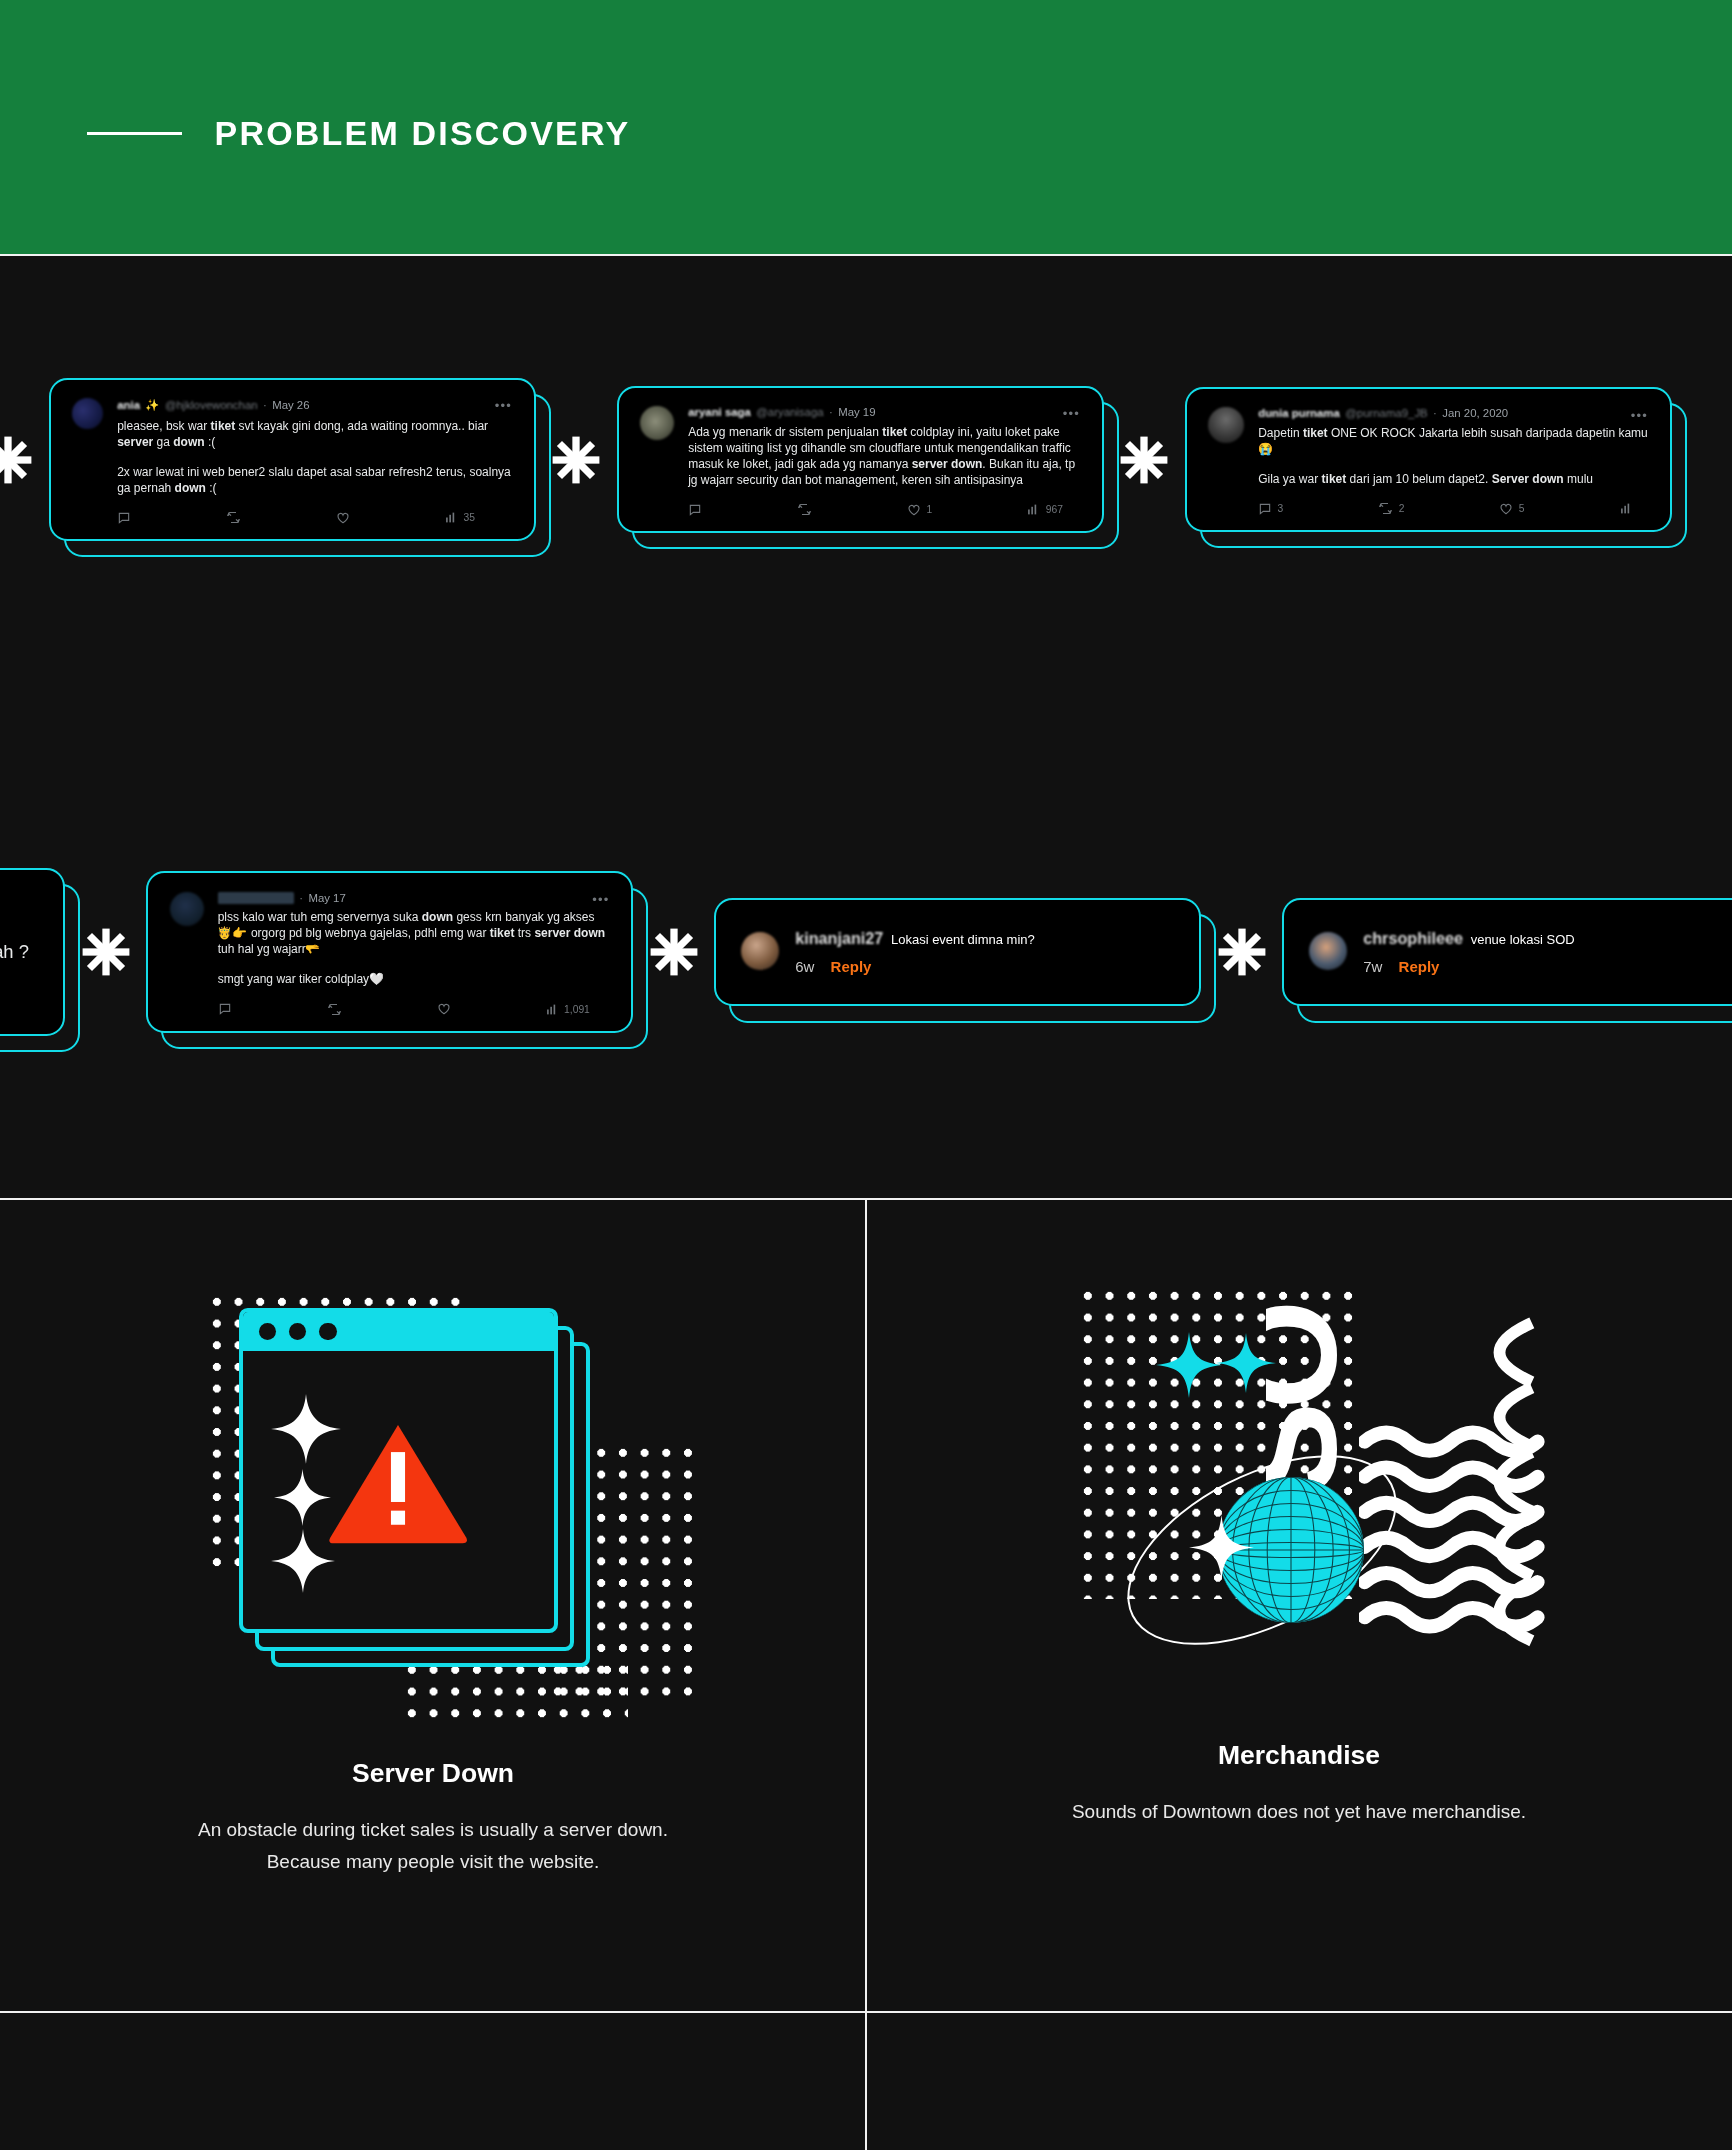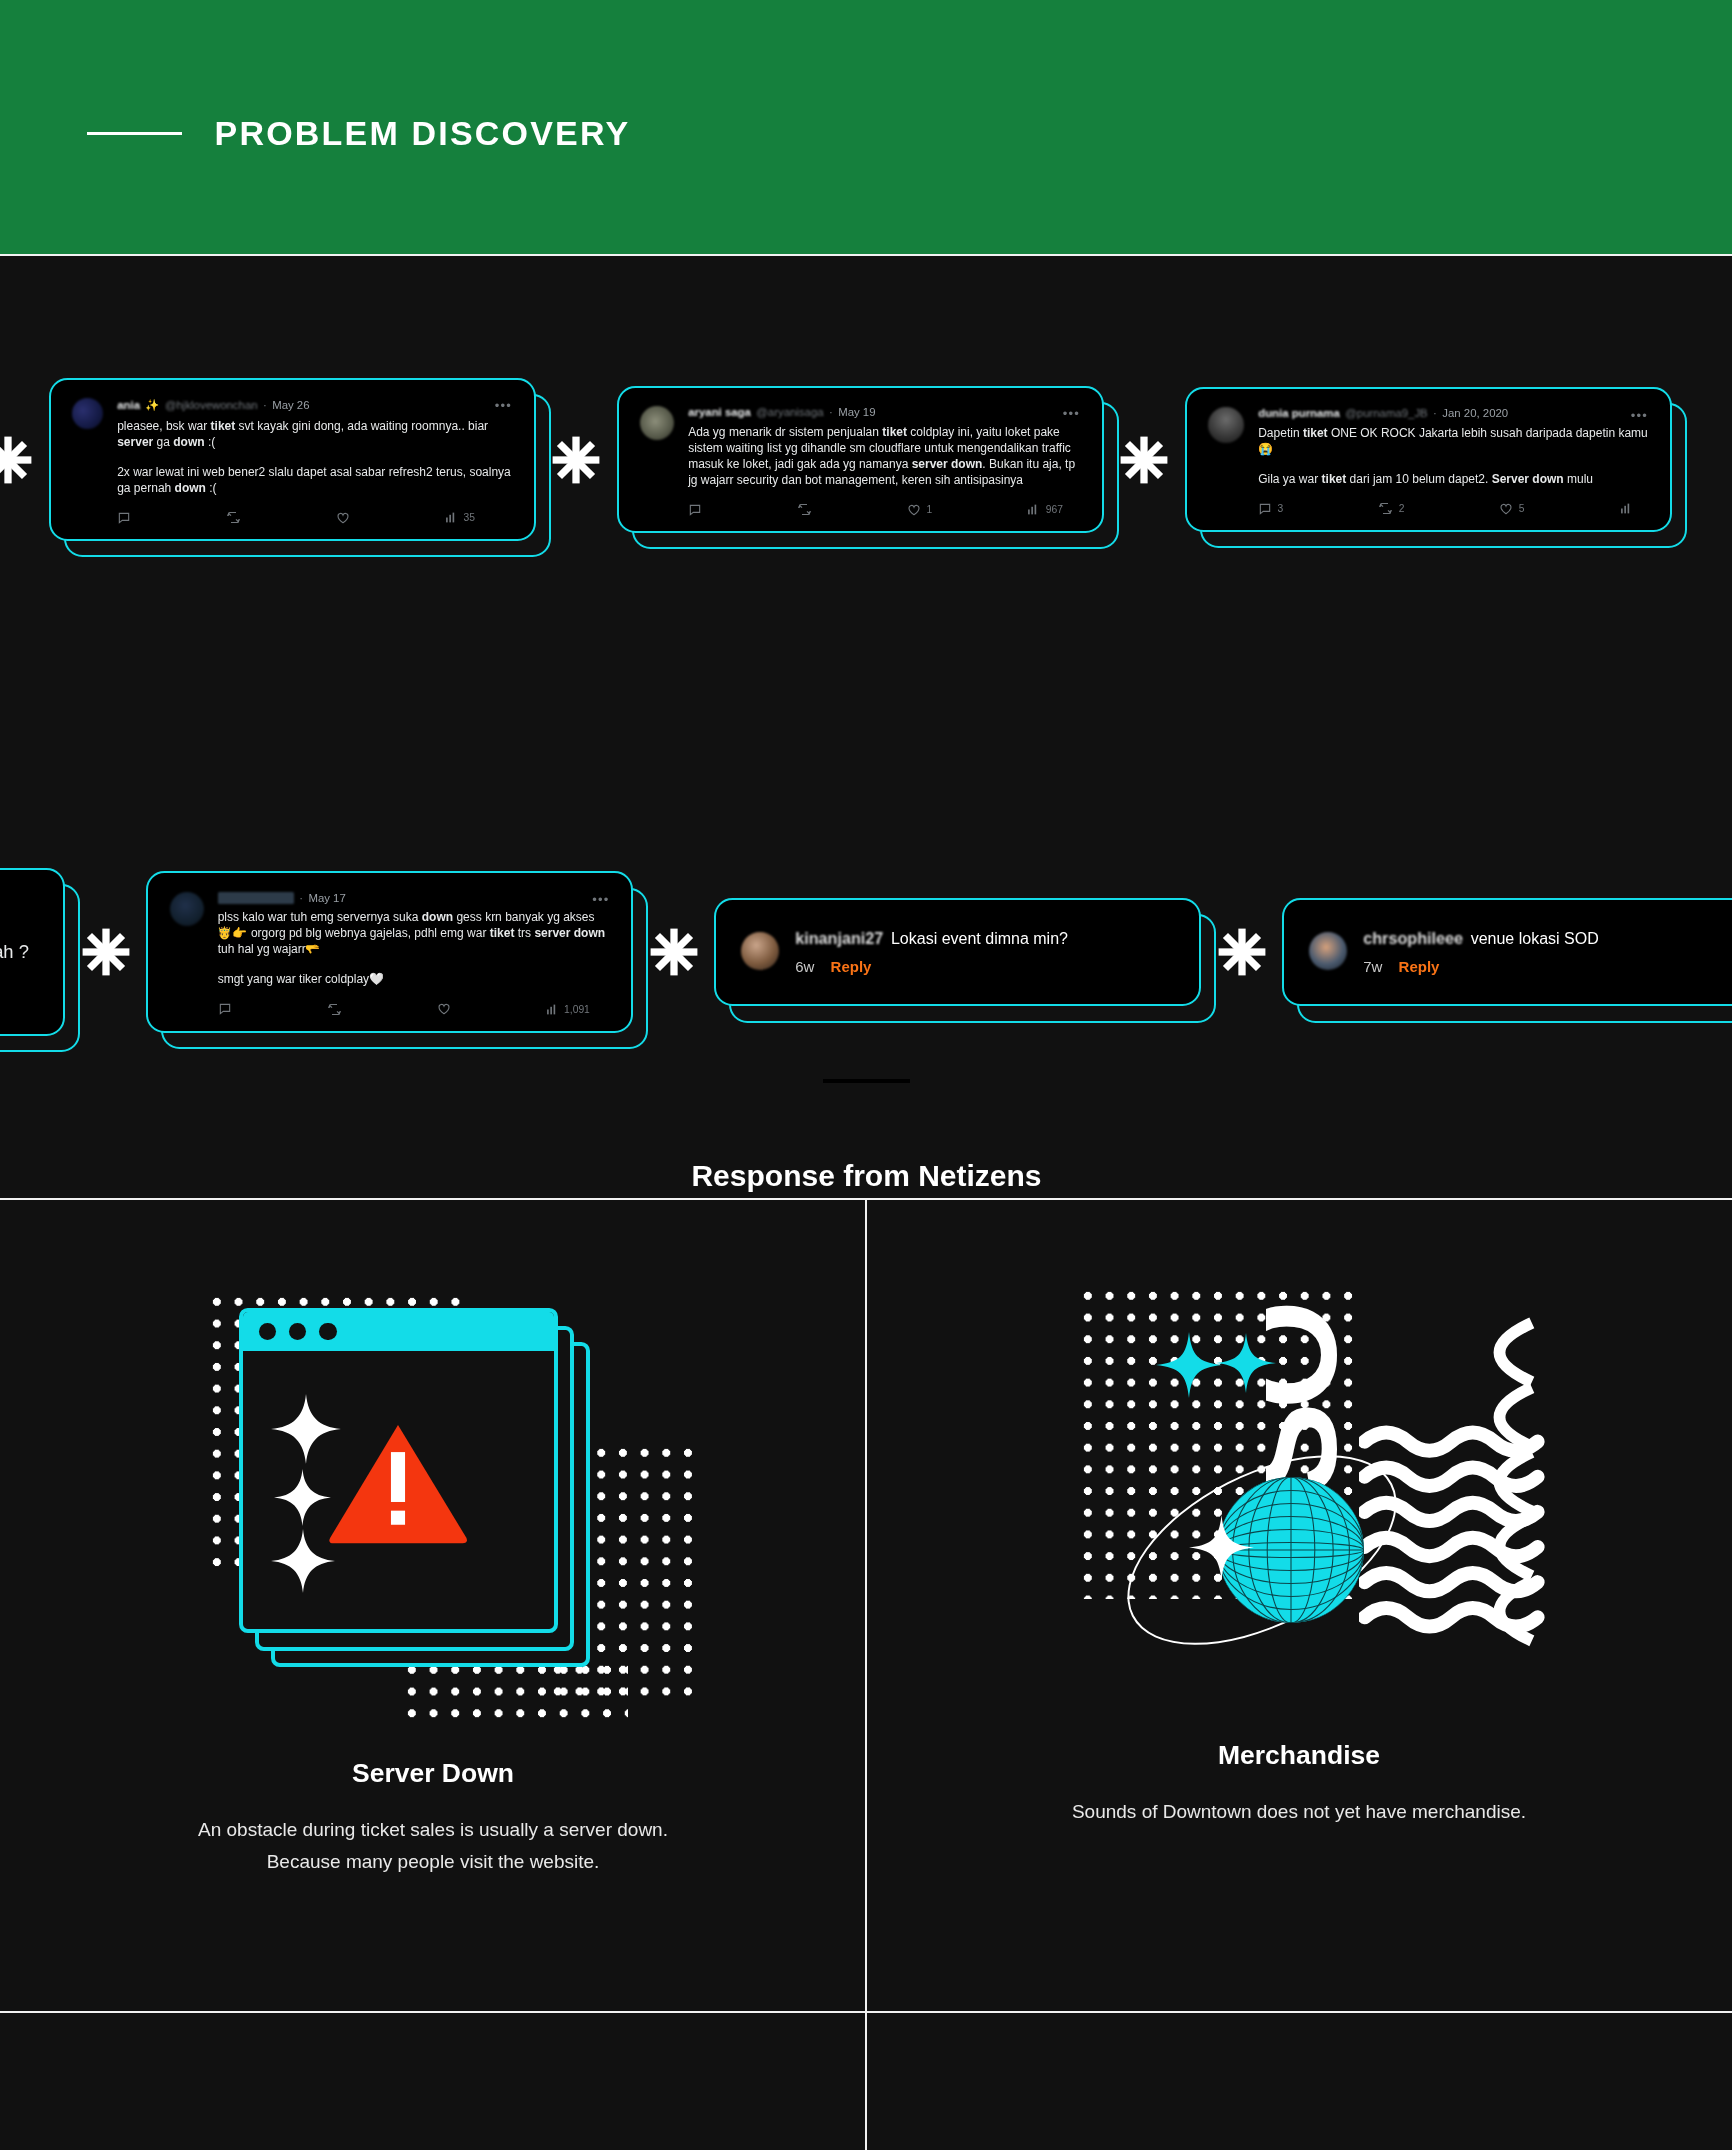--- a/index.html
+++ b/index.html
@@ -70,21 +70,21 @@
   .tw-act { display:flex; align-items:center; gap:5.4px; color:#71767b; font-size:10.3px; }
   .tw-act svg { display:block; }
 
   
   .ig { padding:29px 21.7px 29px 25px; display:flex; gap:16.2px; align-items:flex-start; }
   .ig-av { flex:0 0 auto; width:38px; height:38px; border-radius:50%; filter:blur(0.9px); margin-top:3.2px; }
   .ig-av-a { background:radial-gradient(circle at 40% 35%, #c9a48a 0%, #7d5a3e 55%, #2e2118 100%); }
   .ig-av-b { background:radial-gradient(circle at 45% 40%, #d4a07c 0%, #4b5a6e 55%, #141c26 100%); }
   .ig-line1 { display:flex; align-items:baseline; gap:7.6px; white-space:nowrap; }
   .ig-user { font-size:16.2px; font-weight:700; color:#dcdcdc; filter:blur(1.3px); }
-  .ig-msg  { font-size:16px; color:#ffffff; }
+  .ig-msg  { font-size:13px; color:#ffffff; }
   .ig-line2 { margin-top:10.8px; display:flex; align-items:baseline; gap:16.2px; }
   .ig-time { font-size:15px; color:#c9c9c9; }
   .ig-reply{ font-size:15px; color:#f97316; font-weight:700; }
 
   
   .part-text { font-size:18.4px; color:#e7e9ea; white-space:nowrap; }
 
   
   .netizen { position:absolute; left:0; top:823px; width:1733px; text-align:center; }
   .net-rule { width:87px; height:3.8px; background:#000000; margin:0 auto 76px auto; }
@@ -462,25 +462,20 @@
             <div class="ig-line2">
               <span class="ig-time">7w</span>
               <span class="ig-reply">Reply</span>
             </div>
           </div>
         </div>
       </div>
     </div>
   </div>
 
-  <div class="netizen">
-    <div class="net-rule"></div>
-    <div class="net-title">Response from Netizens</div>
-
-  </div>
 </div>
 
 <div class="hline" style="top:1198px;"></div>
 <div class="vline"></div>
 
 <div class="panels">
 
   <div class="panel panel-left">
     <div class="art">
       <div class="dots" style="left:16.2px;  top:21.7px;  width:260px; height:282px;"></div>

